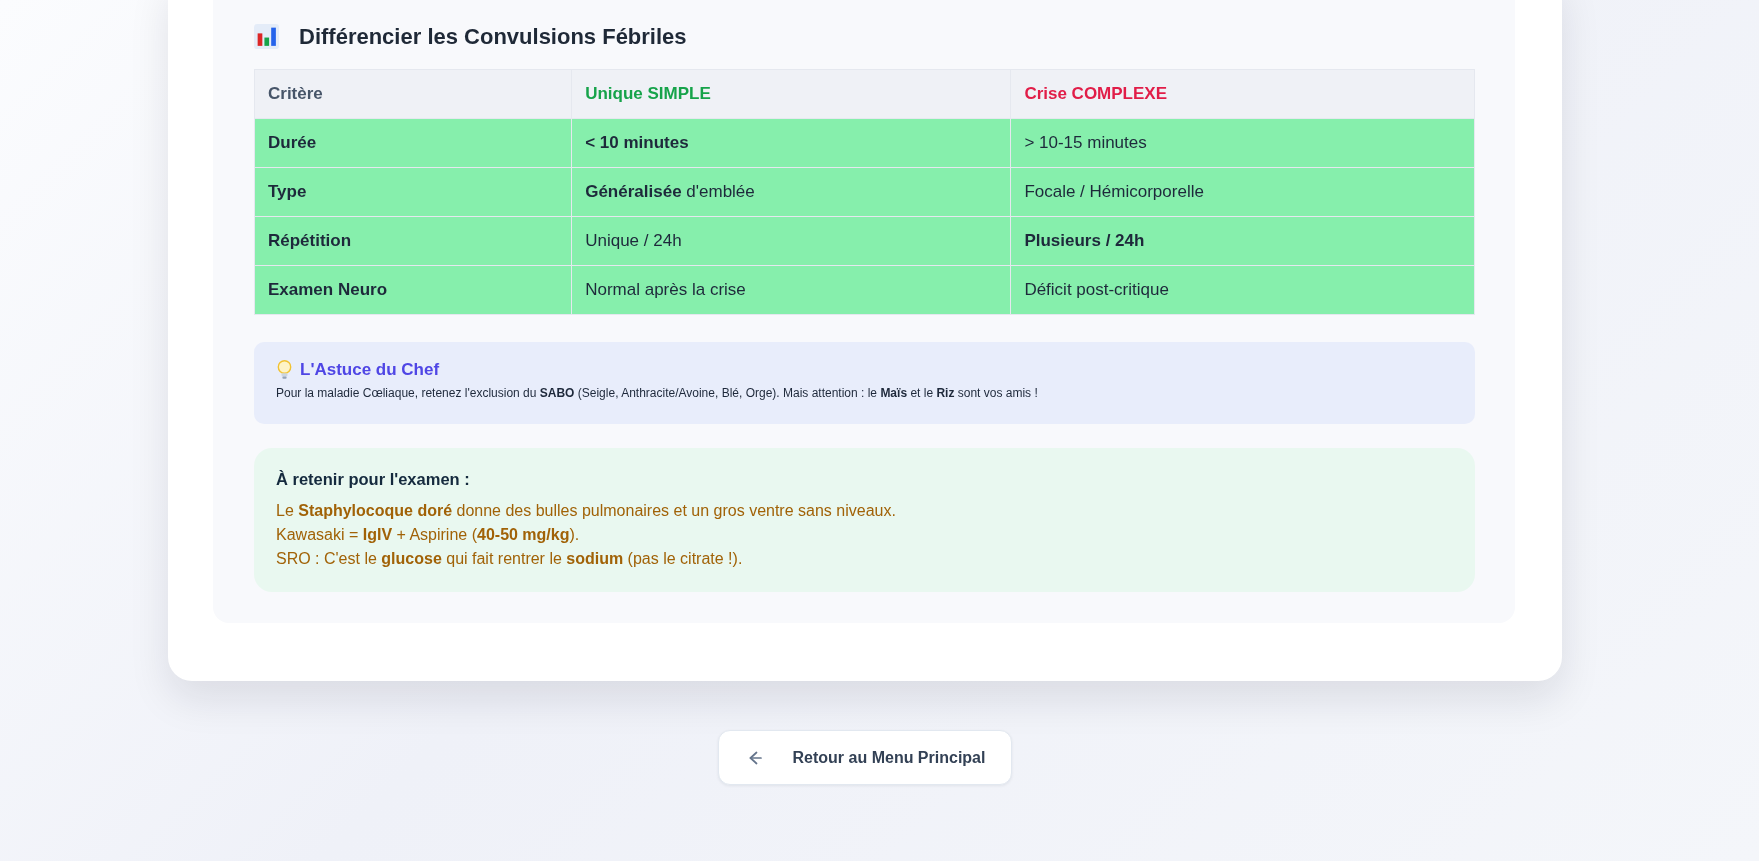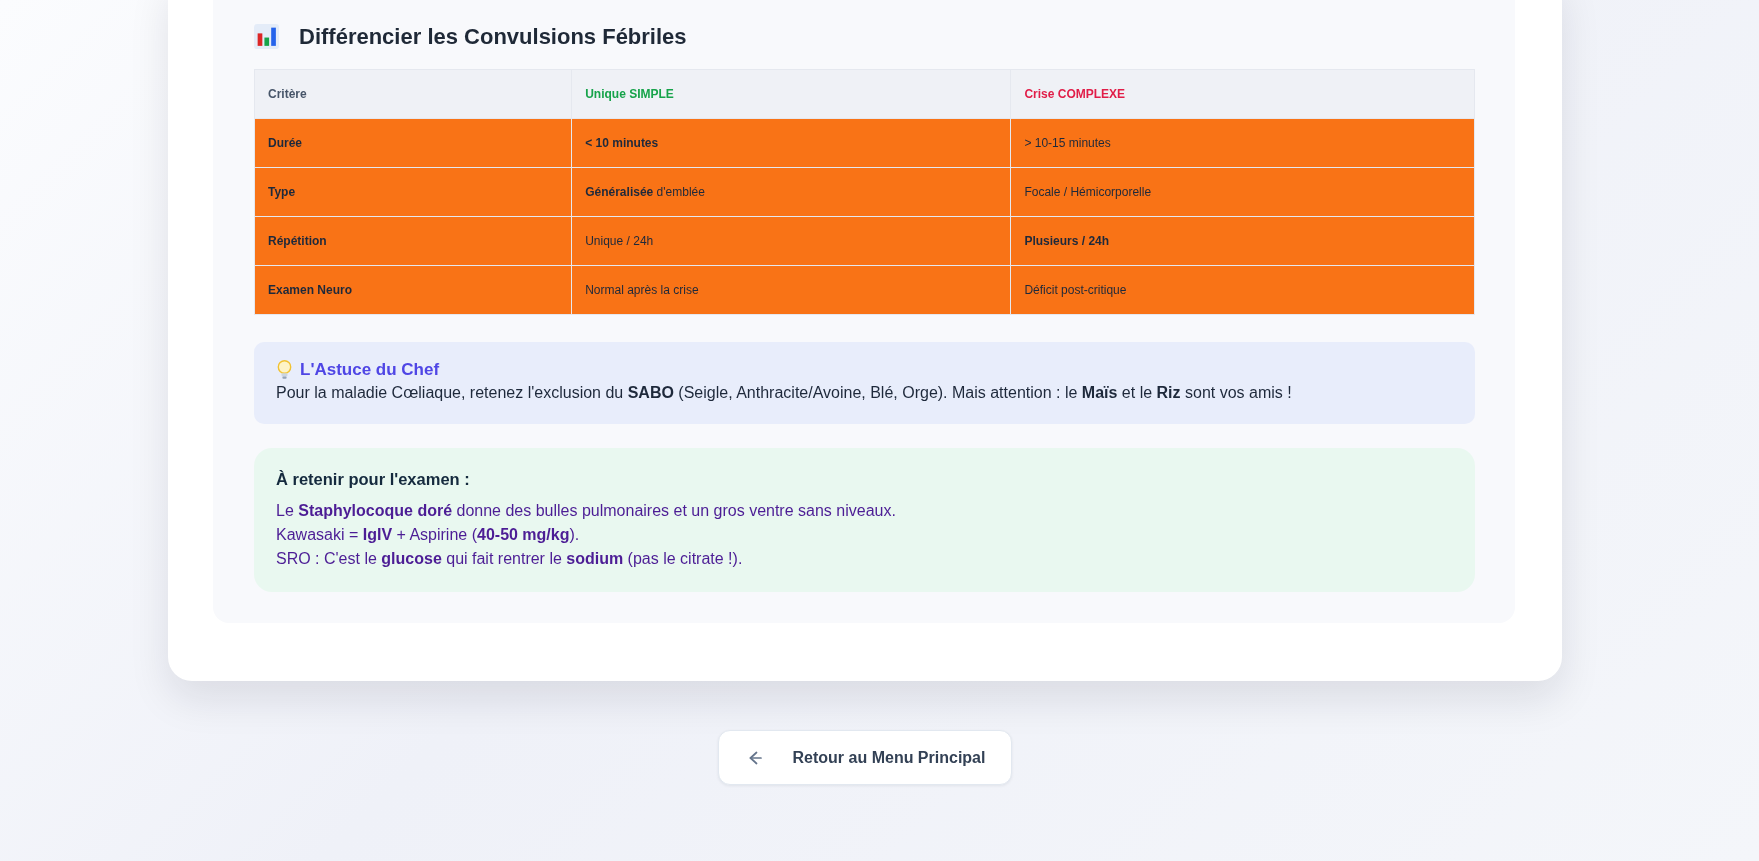--- a/index.html
+++ b/index.html
@@ -23,21 +23,21 @@
     padding:50px 40px 31px 41px;
   }
   .panel-title {
     display:flex; align-items:center; gap:20px;
     font-size:22px; font-weight:600; color:#1f2937;
     line-height:33px; margin-bottom:16px;
   }
   .chart-icon { width:25px; height:25px; flex:0 0 auto; }
   table.compare {
     width:100%; border-collapse:collapse; table-layout:fixed;
-    font-size:12px; background:#f97316;
+    font-size:17px; background:#86efac;
   }
   table.compare col.c1 { width:26%; }
   table.compare col.c2 { width:36%; }
   table.compare col.c3 { width:38%; }
   table.compare th, table.compare td {
     border:1px solid #e5e8ef;
     padding:12px 13px;
     text-align:left;
     line-height:24px;
     vertical-align:middle;
@@ -53,29 +53,29 @@
     background:#e8edfb;
     border-radius:10px;
     padding:17px 22px 19px 22px;
   }
   .tip-heading {
     display:flex; align-items:center; gap:7px;
     color:#4f46e5; font-weight:700; font-size:17px; line-height:22px;
     margin-bottom:0;
   }
   .bulb-icon { width:17px; height:22px; flex:0 0 auto; }
-  .tip-text { font-size:16px; line-height:24px; color:#1e293b; }
+  .tip-text { font-size:12px; line-height:24px; color:#1e293b; }
   .summary-box {
     margin-top:24px;
     background:#e9f8f0;
     border-radius:18px;
     padding:20px 22px 21px 22px;
   }
   .summary-heading { font-weight:700; font-size:16.5px; line-height:22px; color:#152a3e; margin-bottom:9px; }
-  .summary-line { font-size:16px; line-height:24px; color:#4c1d95; }
+  .summary-line { font-size:16px; line-height:24px; color:#a16207; }
   .summary-line + .summary-line { margin-top:0; }
   .footer { width:1394px; margin-left:168px; text-align:center; margin-top:49px; }
   .back-button {
     display:inline-flex; align-items:center; gap:28px;
     background:#ffffff;
     border:1px solid #e2e8f0;
     border-radius:12px;
     padding:14px 26px;
     font-family:"Liberation Sans", sans-serif;
     font-size:16px; font-weight:700; color:#334155;

